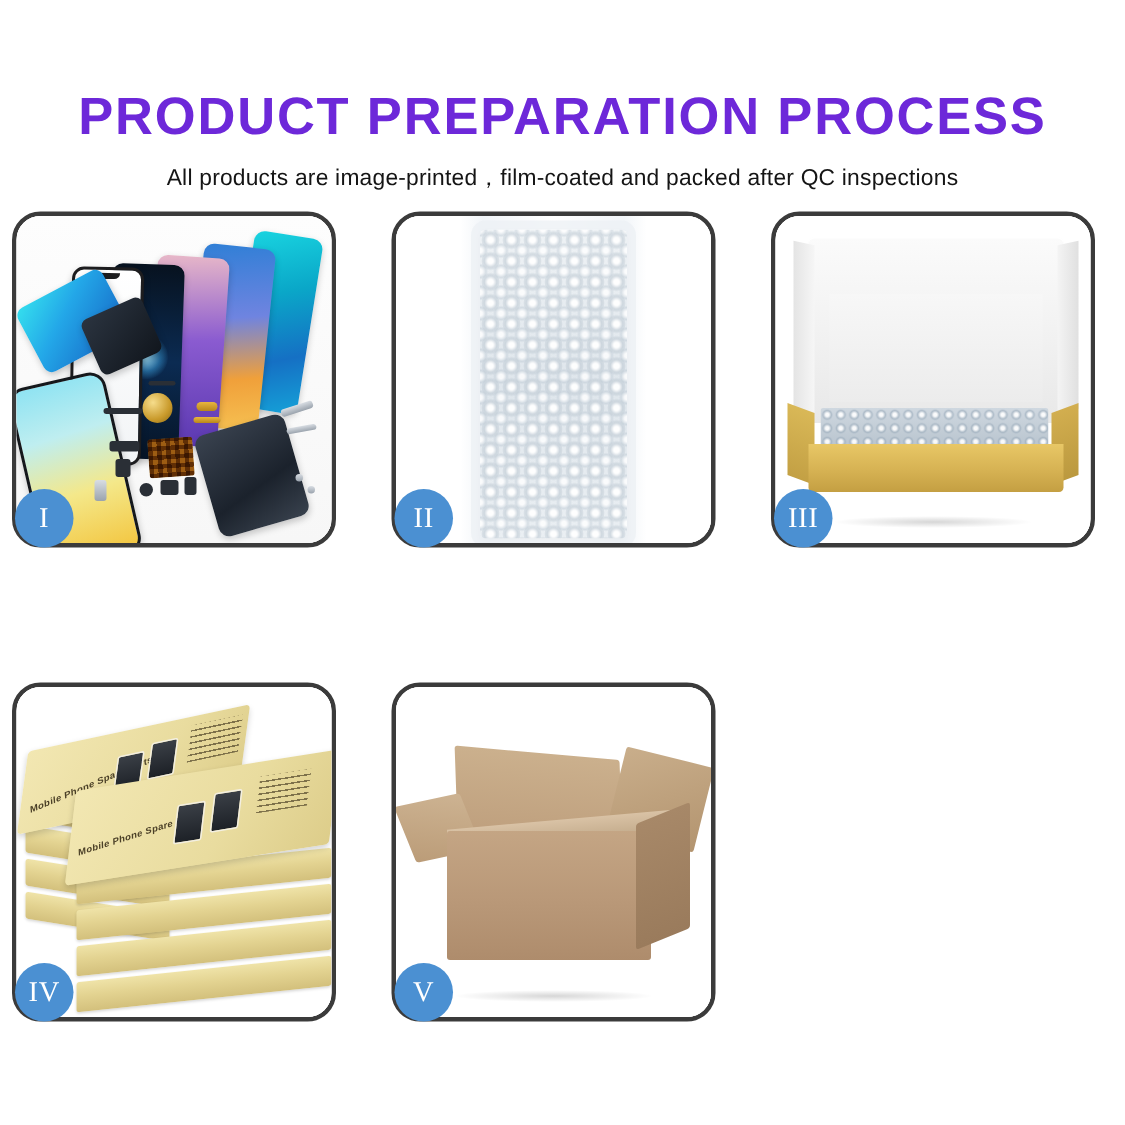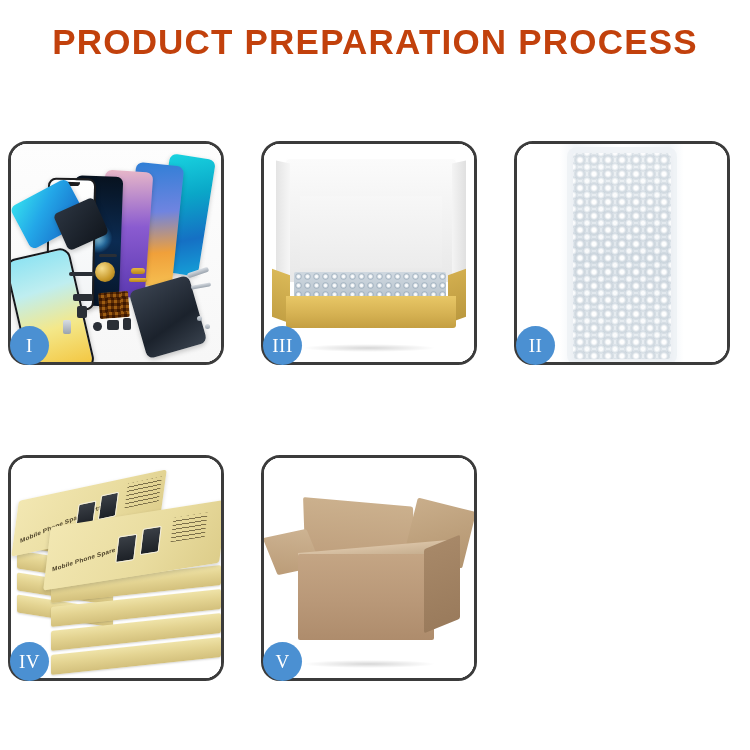--- a/index.html
+++ b/index.html
@@ -18,26 +18,26 @@
 
   
   .header {
     position: absolute;
     left: 0; top: 0;
     width: 750px;
     text-align: center;
   }
   .title {
     margin: 0;
-    padding-top: 24px;
+    padding-top: 60px;
     font-family: "Liberation Sans", sans-serif;
     font-size: 35px;
     font-weight: 700;
     letter-spacing: 1.2px;
-    color: #c2410c;
+    color: #6d28d9;
     line-height: 1.05;
     white-space: nowrap;
   }
   .subtitle {
     margin: 0;
     padding-top: 11px;
     font-family: "Liberation Sans", sans-serif;
     font-size: 15.2px;
     font-weight: 400;
     letter-spacing: 0.15px;
@@ -346,20 +346,21 @@
   .floor-shadow{
     position:absolute; left:18%; bottom:10px; width:64%; height:8px;
     background: radial-gradient(ellipse at center, rgba(0,0,0,.16), rgba(0,0,0,0) 70%);
   }
 </style>
 </head>
 <body>
 
 <div class="header">
   <h1 class="title">PRODUCT PREPARATION PROCESS</h1>
+  <p class="subtitle">All products are image-printed，film-coated and packed after QC inspections</p>
 </div>
 
 <div class="grid">
 
   <div class="panel">
     <div class="panel-inner">
       <div class="scene-products">
         <div class="ph p5"></div>
         <div class="ph p4"></div>
         <div class="ph p3"></div>
@@ -385,41 +386,41 @@
         <div class="part silver" style="left:186px;top:172px;width:5px;height:5px;border-radius:50%;"></div>
         <div class="part silver" style="left:194px;top:180px;width:5px;height:5px;border-radius:50%;"></div>
         <div class="part" style="left:88px;top:110px;width:18px;height:3px;"></div>
       </div>
     </div>
     <div class="badge">I</div>
   </div>
 
   <div class="panel">
     <div class="panel-inner">
+      <div class="scene-bubble">
+        <div class="bubble-halo"></div>
+        <div class="bubble-sheet"></div>
+      </div>
+    </div>
+    <div class="badge">II</div>
+  </div>
+
+  <div class="panel">
+    <div class="panel-inner">
       <div class="scene-flatbox">
         <div class="fb-lid"></div>
         <div class="fb-innerpanel"></div>
         <div class="fb-left-wall"></div>
         <div class="fb-right-wall"></div>
         <div class="fb-bubbles"></div>
         <div class="fb-front"></div>
         <div class="floor-shadow"></div>
       </div>
     </div>
     <div class="badge">III</div>
-  </div>
-
-  <div class="panel">
-    <div class="panel-inner">
-      <div class="scene-bubble">
-        <div class="bubble-halo"></div>
-        <div class="bubble-sheet"></div>
-      </div>
-    </div>
-    <div class="badge">II</div>
   </div>
 
   <div class="panel">
     <div class="panel-inner">
       <div class="scene-stack">
 
         <div class="sb" style="left:6px;  top:78px;  width:96px; height:18px; transform: skewY(9deg);"></div>
         <div class="sb" style="left:6px;  top:100px; width:96px; height:18px; transform: skewY(9deg);"></div>
         <div class="sb" style="left:6px;  top:122px; width:96px; height:18px; transform: skewY(9deg);"></div>
         <div class="sb" style="left:6px;  top:144px; width:96px; height:18px; transform: skewY(9deg);"></div>

